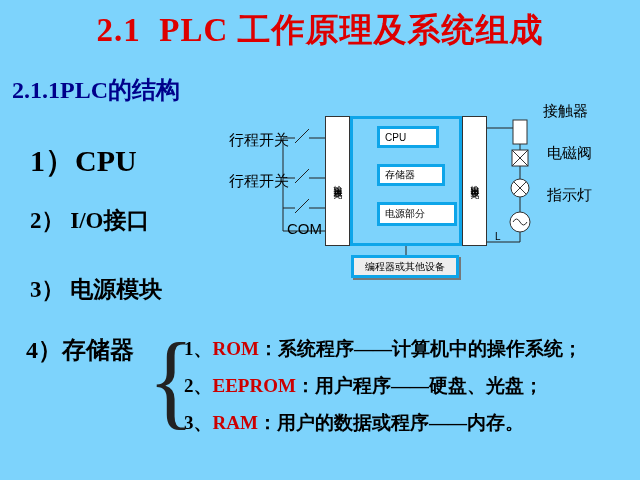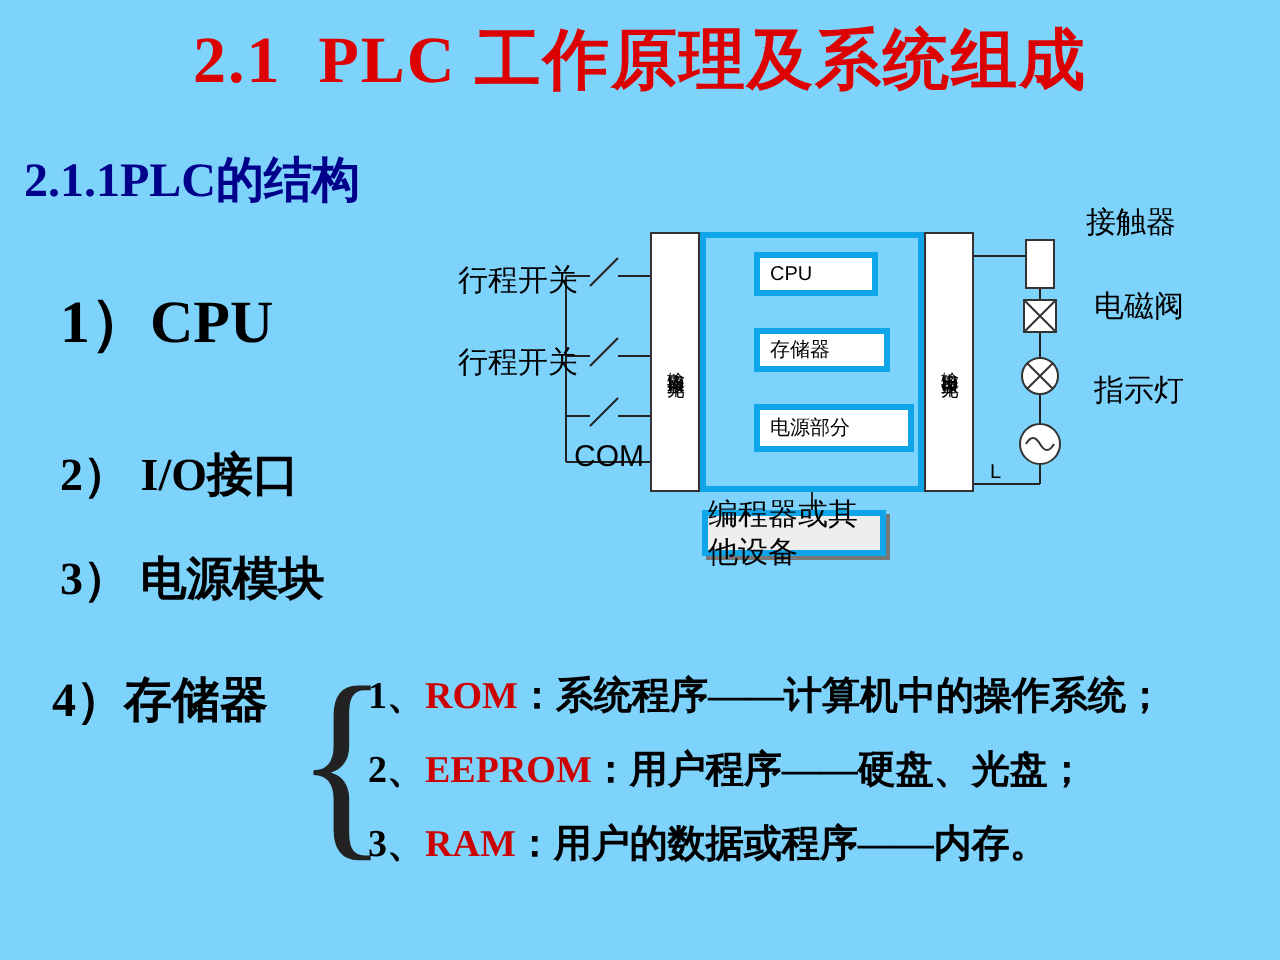--- a/index.html
+++ b/index.html
@@ -7,42 +7,42 @@
            font-family:"Liberation Serif", serif; }
 
   .title { position:absolute; left:0; right:0; top:8px; text-align:center;
            font-size:33px; font-weight:bold; color:#dd0000; letter-spacing:1px; white-space:pre; }
 
   .subtitle { position:absolute; left:12px; top:74px; font-size:24px; font-weight:bold;
               color:#00008b; white-space:pre; }
 
   .li { position:absolute; font-weight:bold; color:#000; white-space:pre; }
   .li1 { left:30px; top:141px; font-size:30px; }
-  .li2 { left:30px; top:222px; font-size:23px; }
+  .li2 { left:30px; top:205px; font-size:23px; }
   .li3 { left:30px; top:274px; font-size:23px; }
 
   
   .diagram { position:absolute; left:225px; top:98px; width:405px; height:192px;
              font-family:"Liberation Sans", sans-serif; }
   .diagram svg { position:absolute; left:0; top:0; }
   .dlabel { position:absolute; font-size:15px; color:#000; white-space:nowrap; }
   .box { position:absolute; border:3px solid #0ea5e9; background:#fff; box-sizing:border-box;
          font-size:10px; color:#000; display:flex; align-items:center; }
   .inner { padding-left:5px; }
   .vbox { position:absolute; border:1px solid #333; background:#fff; box-sizing:border-box;
           writing-mode:vertical-lr; text-orientation:upright; display:flex; align-items:center;
           justify-content:center; font-size:9px; letter-spacing:1px; color:#000; }
   .input-unit  { left:100px; top:18px; width:25px; height:130px; }
   .main-box    { left:125px; top:18px; width:112px; height:130px; background:transparent; }
   .cpu-box     { left:152px; top:28px;  width:62px; height:22px; }
   .mem-box     { left:152px; top:66px;  width:68px; height:22px;text-align:right; }
   .pow-box     { left:152px; top:104px; width:80px; height:24px; }
   .output-unit { left:237px; top:18px; width:25px; height:130px; }
-  .prog-box    { left:126px; top:157px; width:92px; height:23px; justify-content:center;
-                 font-size:15px; background:#eeeeee; box-shadow:2px 2px 0 #777; }
+  .prog-box    { left:126px; top:157px; width:108px; height:23px; justify-content:center;
+                 font-size:10px; background:#eeeeee; box-shadow:2px 2px 0 #777; }
 
   
   .mem-label { position:absolute; left:26px; top:334px; font-size:24px; font-weight:bold;
                color:#000; white-space:pre; }
   .brace { position:absolute; left:148px; top:322px; font-size:96px; line-height:118px;
            color:#222; transform:scaleY(1.1); font-family:"Liberation Serif", serif; }
   .notes { position:absolute; left:184px; top:330px; }
   .note-line { font-size:19px; font-weight:bold; line-height:37px; color:#000; white-space:pre; }
   .kw { color:#cc0000; }
 </style>

